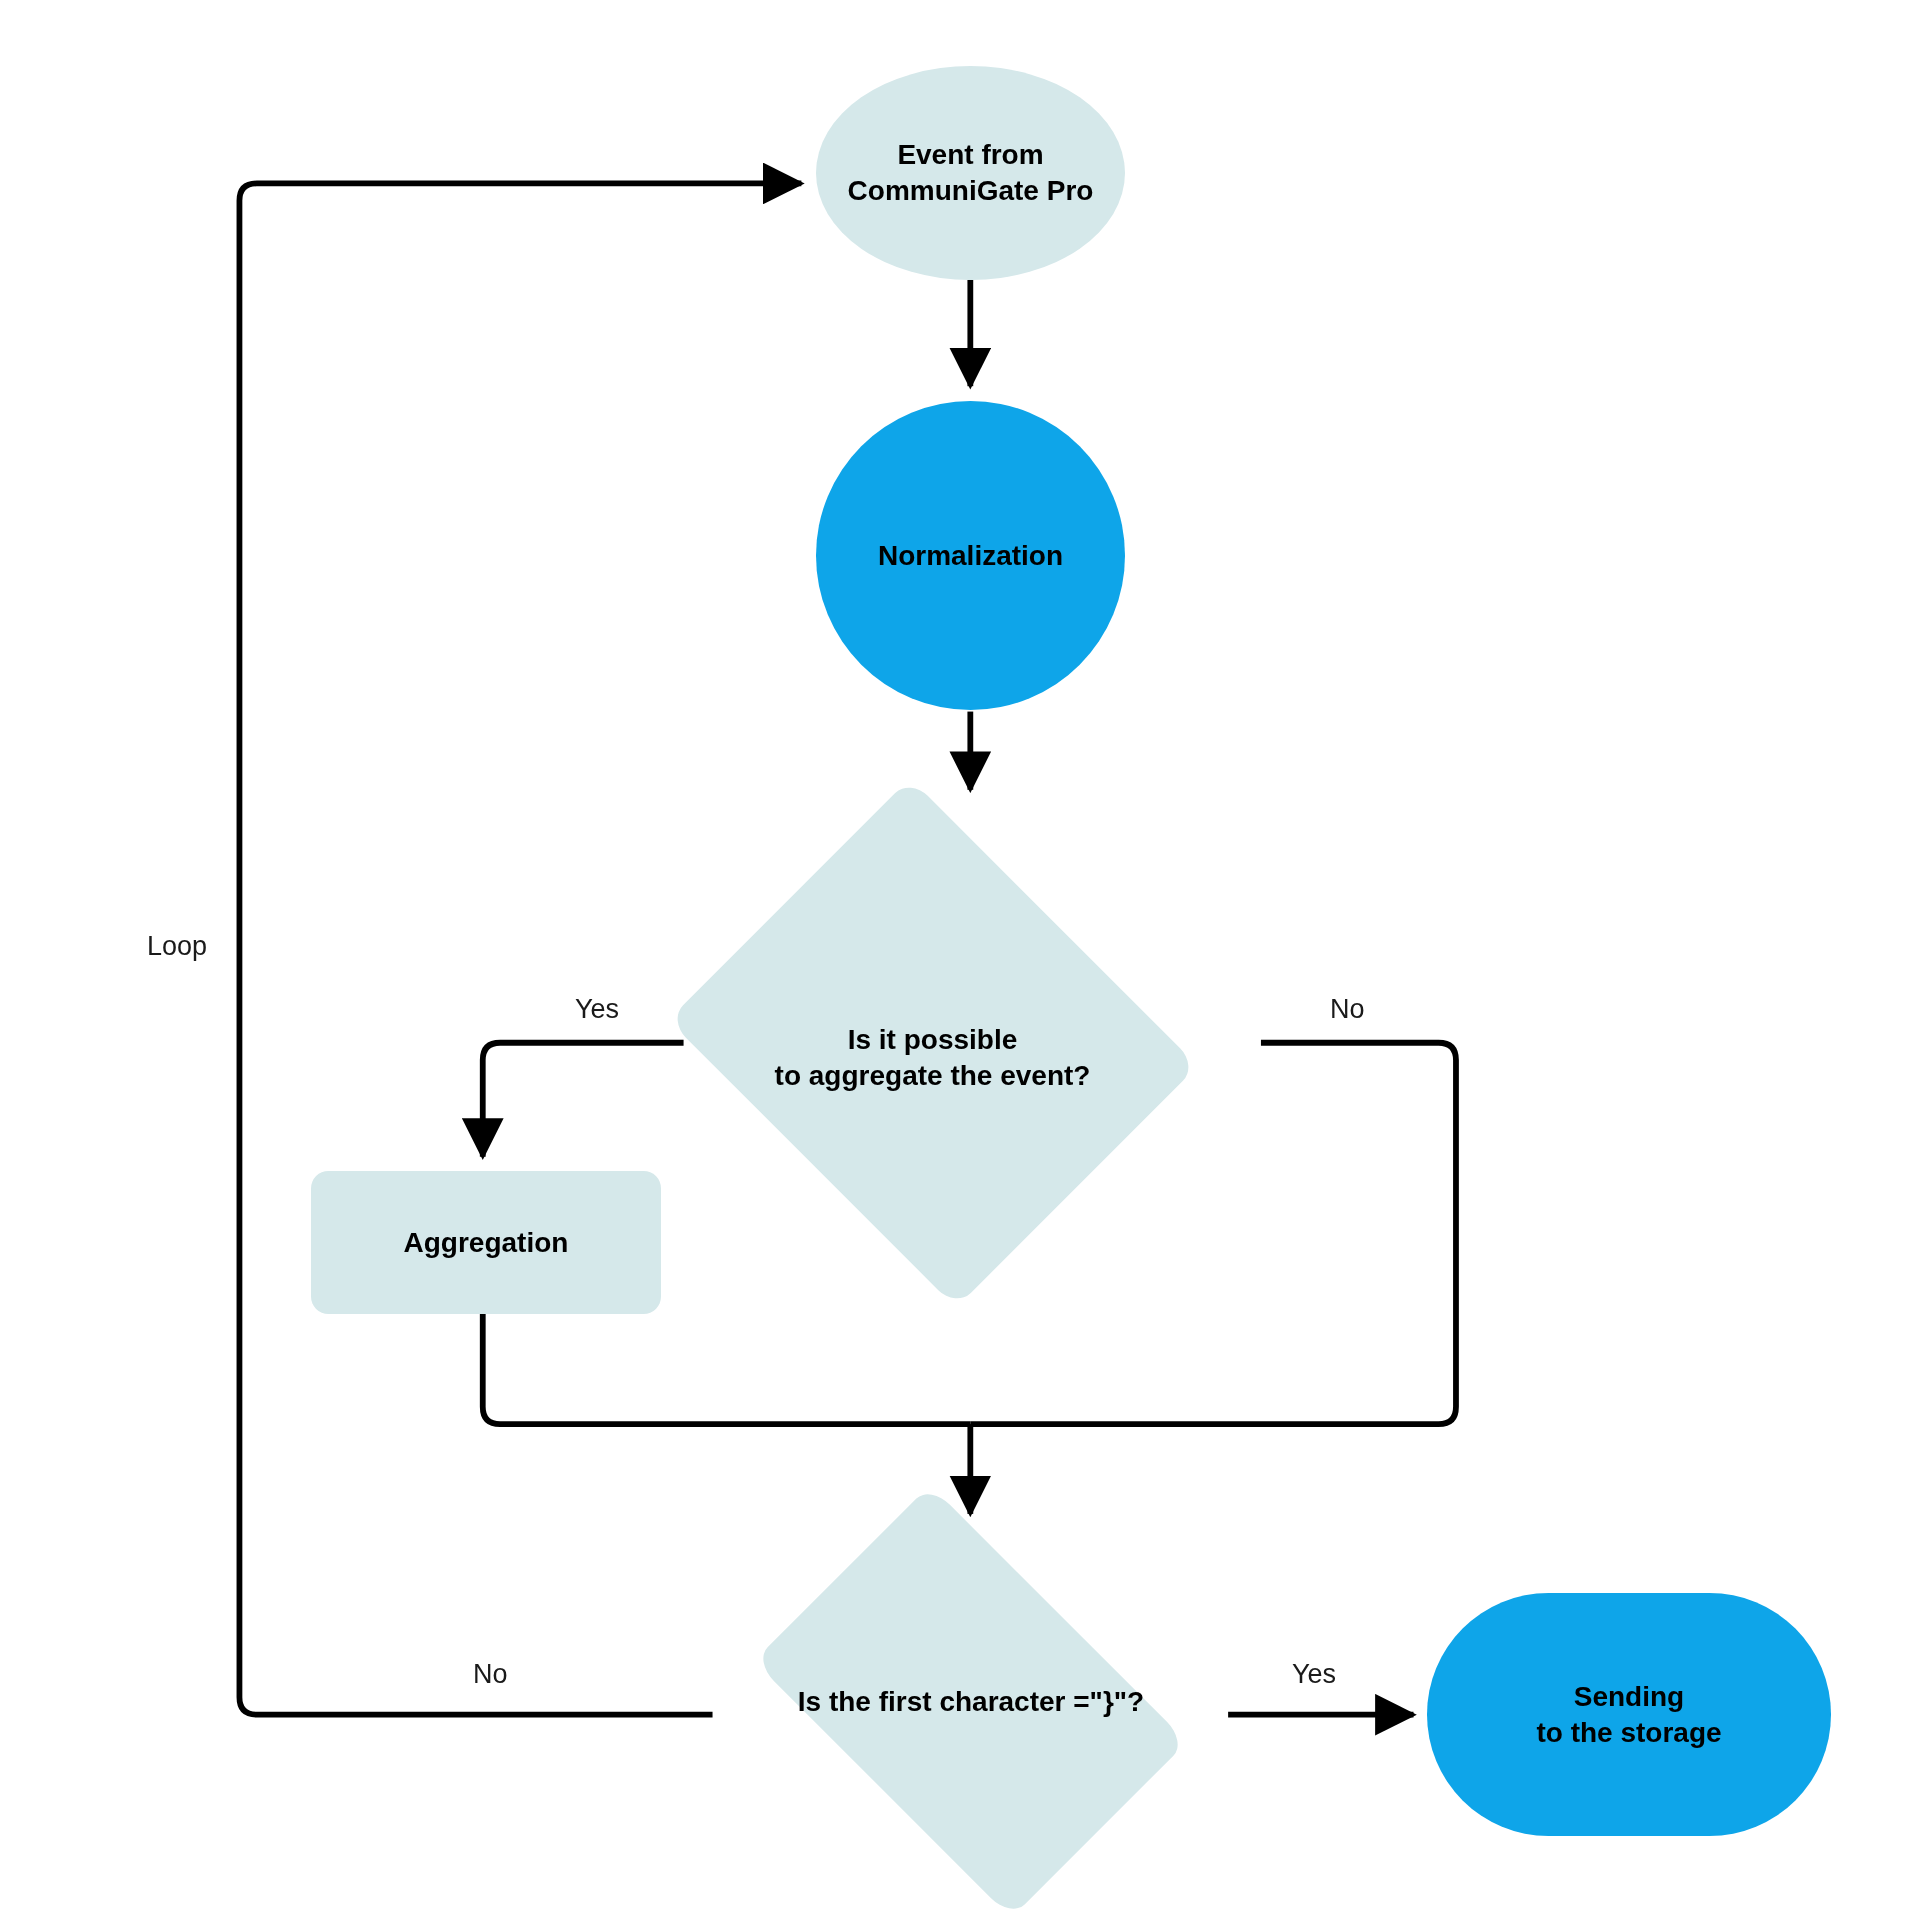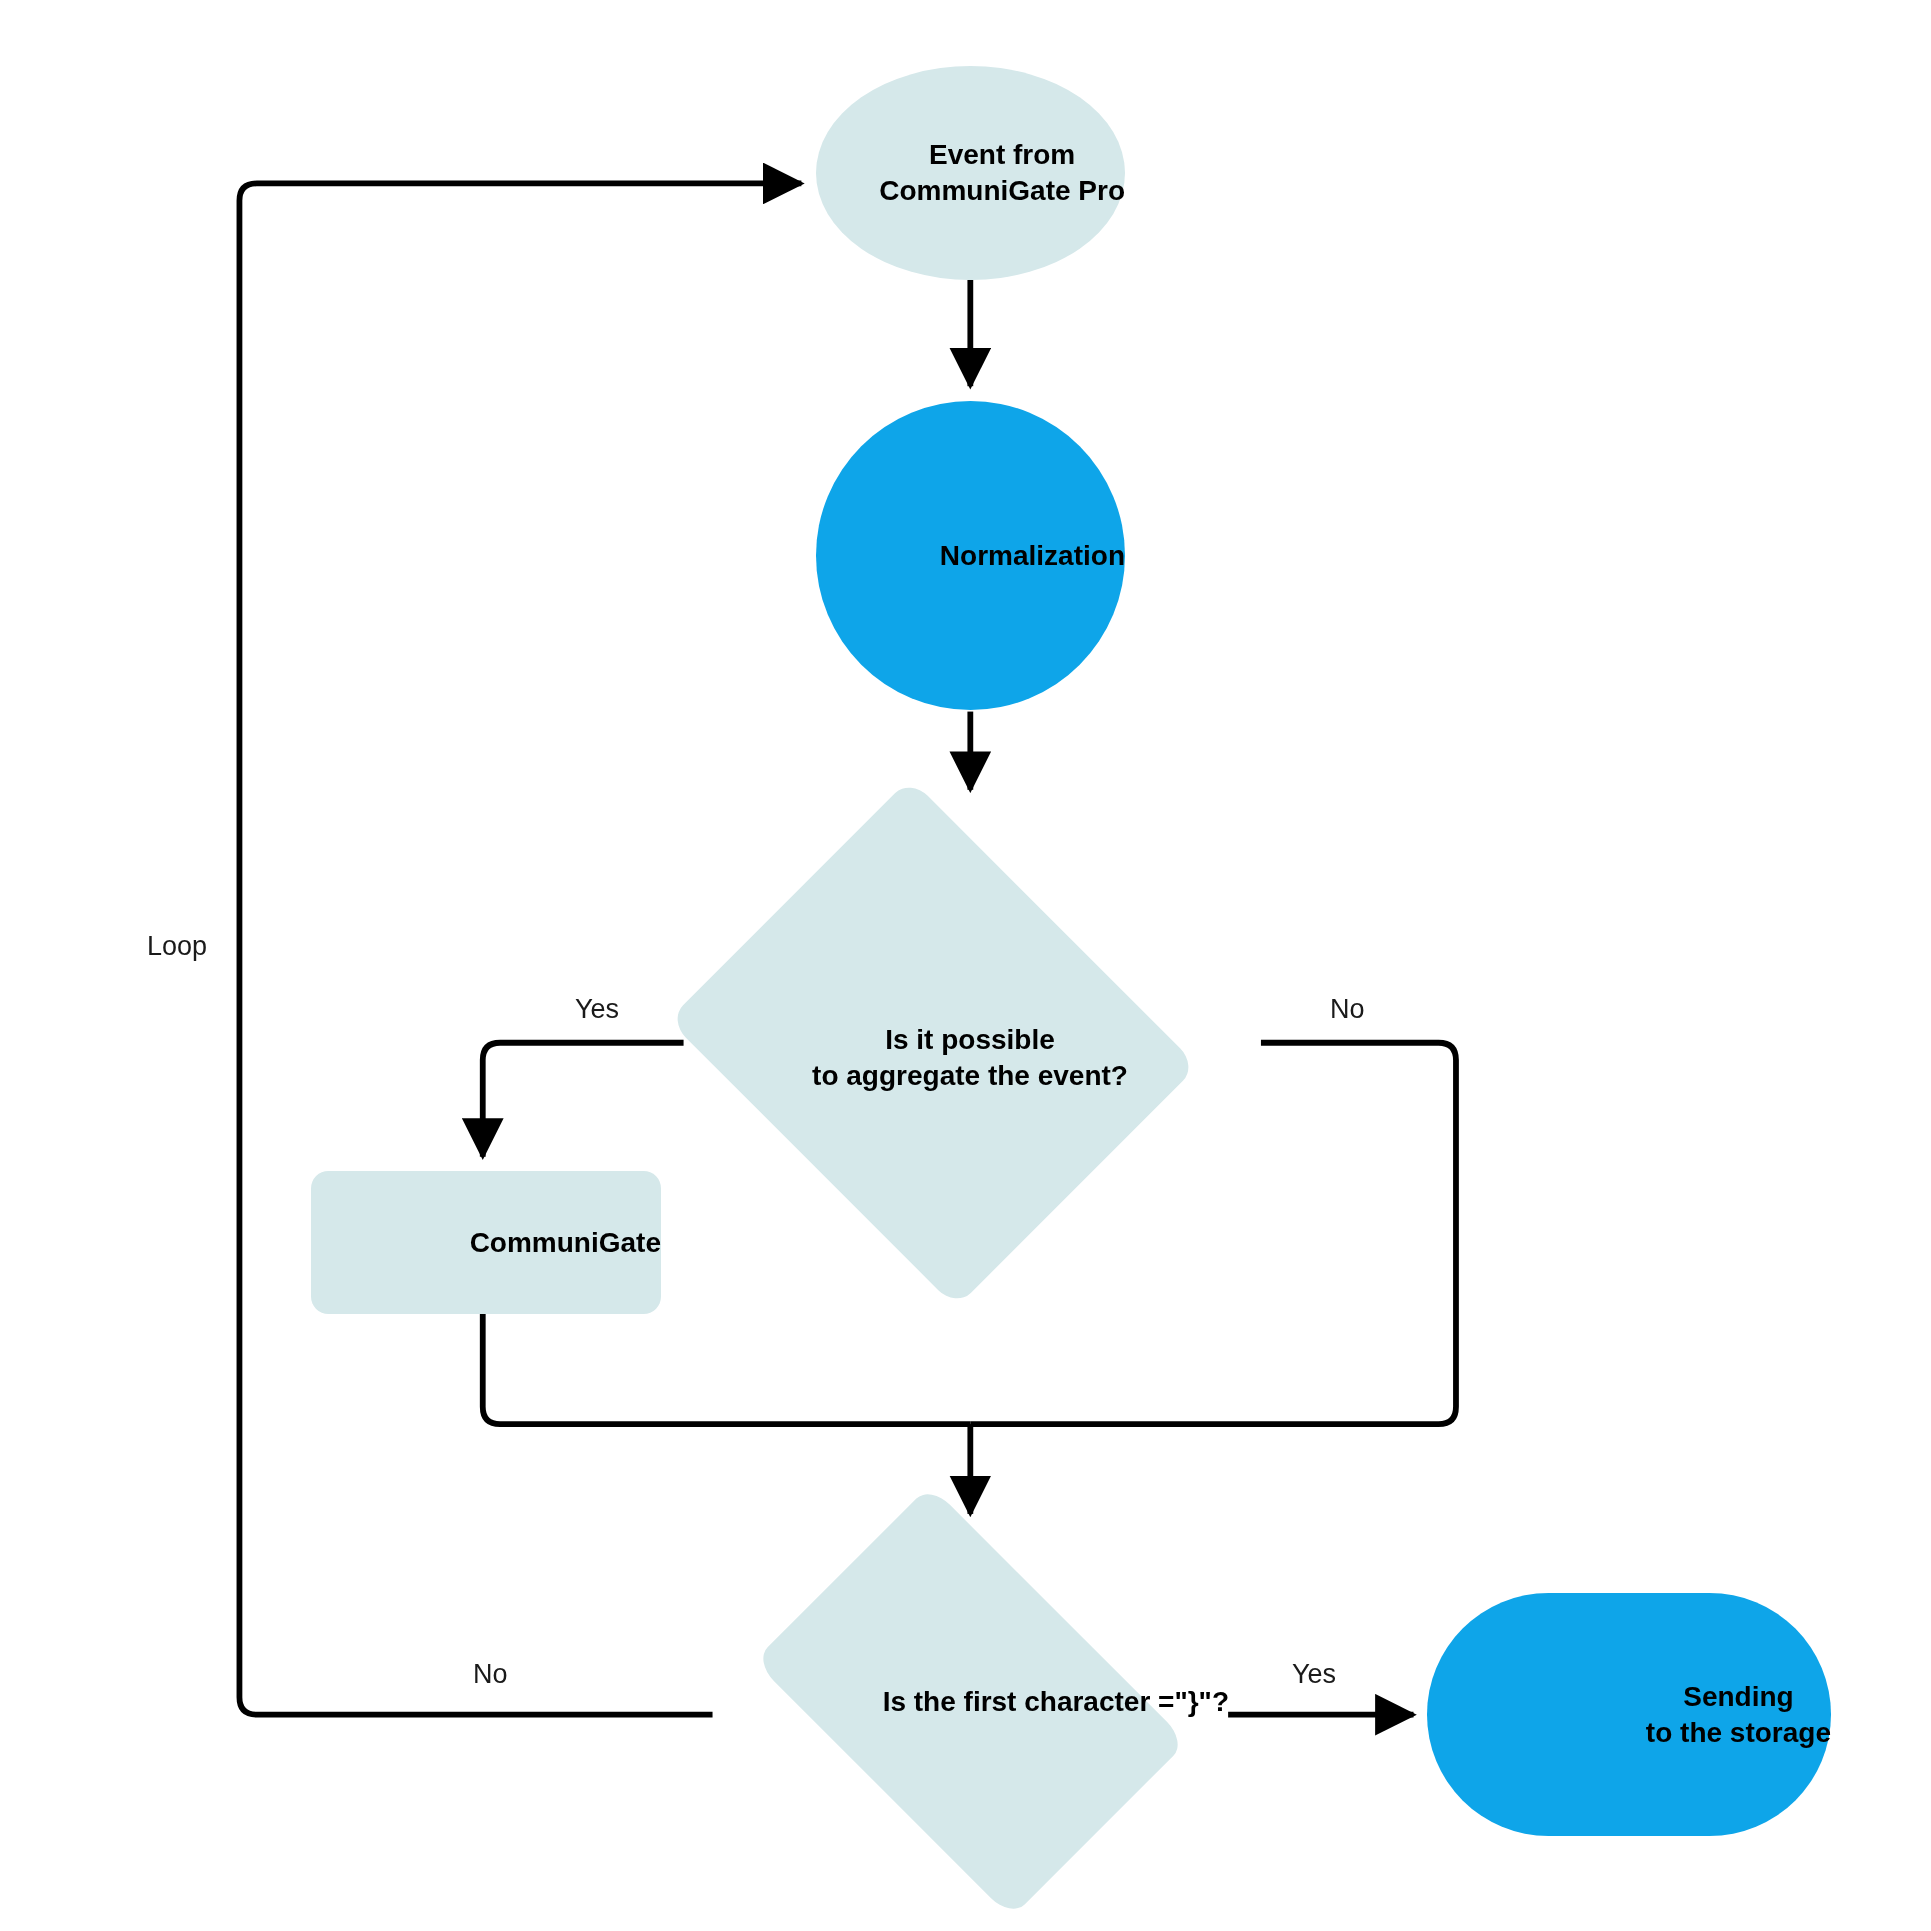--- a/index.html
+++ b/index.html
@@ -22,21 +22,21 @@
     position: absolute;
     top: 0;
     left: 0;
     width: 1931px;
     height: 1931px;
   }
   .node {
     position: absolute;
     display: flex;
     align-items: center;
-    justify-content: flex-end;
+    justify-content: center;
     text-align: center;
     color: #000000;
     font-weight: bold;
     line-height: 1.28;
     box-sizing: border-box;
   }
   .node .label {
     position: relative;
     z-index: 2;
     white-space: pre-line;
@@ -192,21 +192,21 @@
 
   <div class="node" id="node-decision-aggregate">
     <div class="diamond-bg"></div>
     <span class="label">
       <span class="l1">Is it possible
 to aggregate the event?</span>
     </span>
   </div>
 
   <div class="node" id="node-aggregation">
-    <span class="label">CommuniGate</span>
+    <span class="label">Aggregation</span>
   </div>
 
   <div class="node" id="node-decision-brace">
     <div class="diamond-bg"></div>
     <span class="label">Is the first character ="}"?</span>
   </div>
 
   <div class="node" id="node-storage">
     <span class="label">Sending
 to the storage</span>

